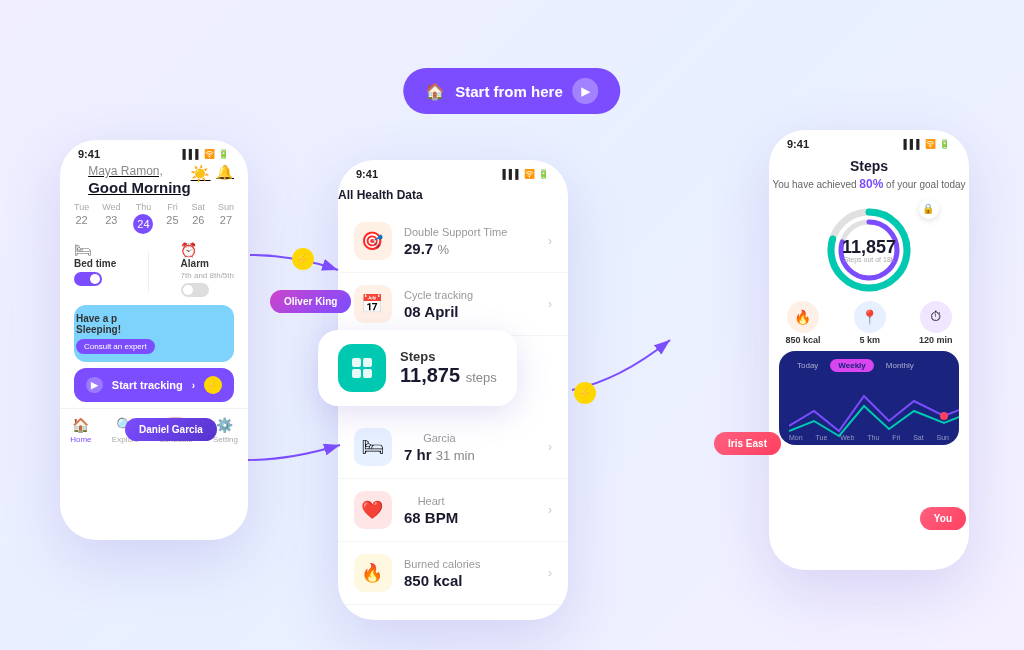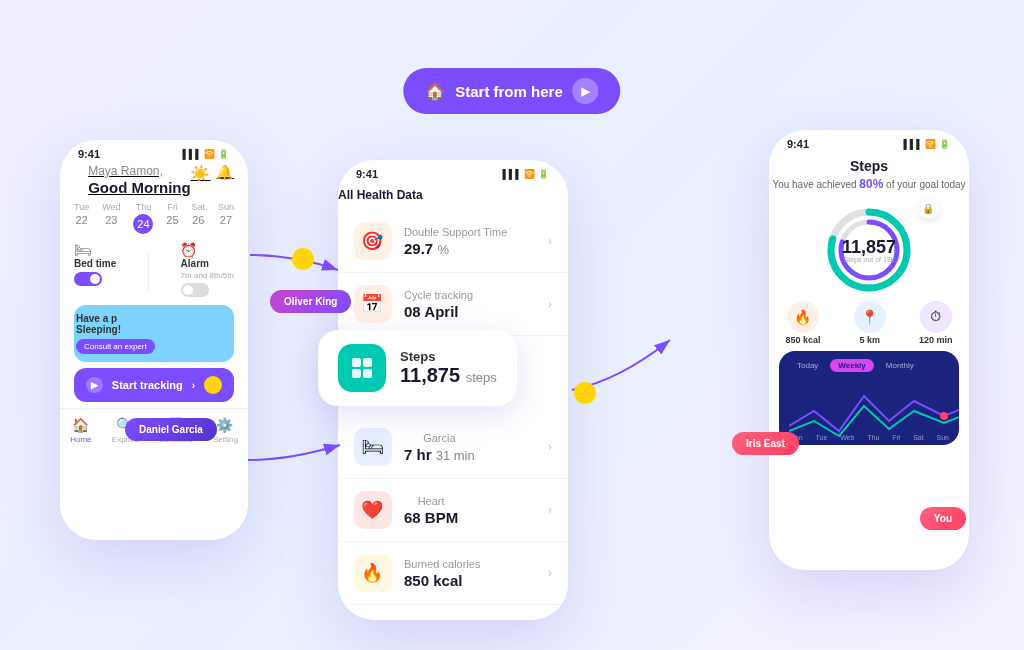--- a/index.html
+++ b/index.html
@@ -276,21 +276,21 @@
     .callout-oliver {
       background: linear-gradient(135deg, #cc44cc, #7c4dff);
       top: 290px; left: 270px;
     }
     .callout-daniel {
       background: linear-gradient(135deg, #7c4dff, #5533cc);
       top: 418px; left: 125px;
     }
     .callout-iris {
       background: linear-gradient(135deg, #ff6080, #ff4060);
-      top: 432px; right: 225px;
+      top: 432px; right: 243px;
     }
     .callout-you {
       background: linear-gradient(135deg, #ff6080, #ff4060);
       bottom: 120px; right: 58px;
     }
 
     
     .arrow-svg {
       position: absolute;
       pointer-events: none;

